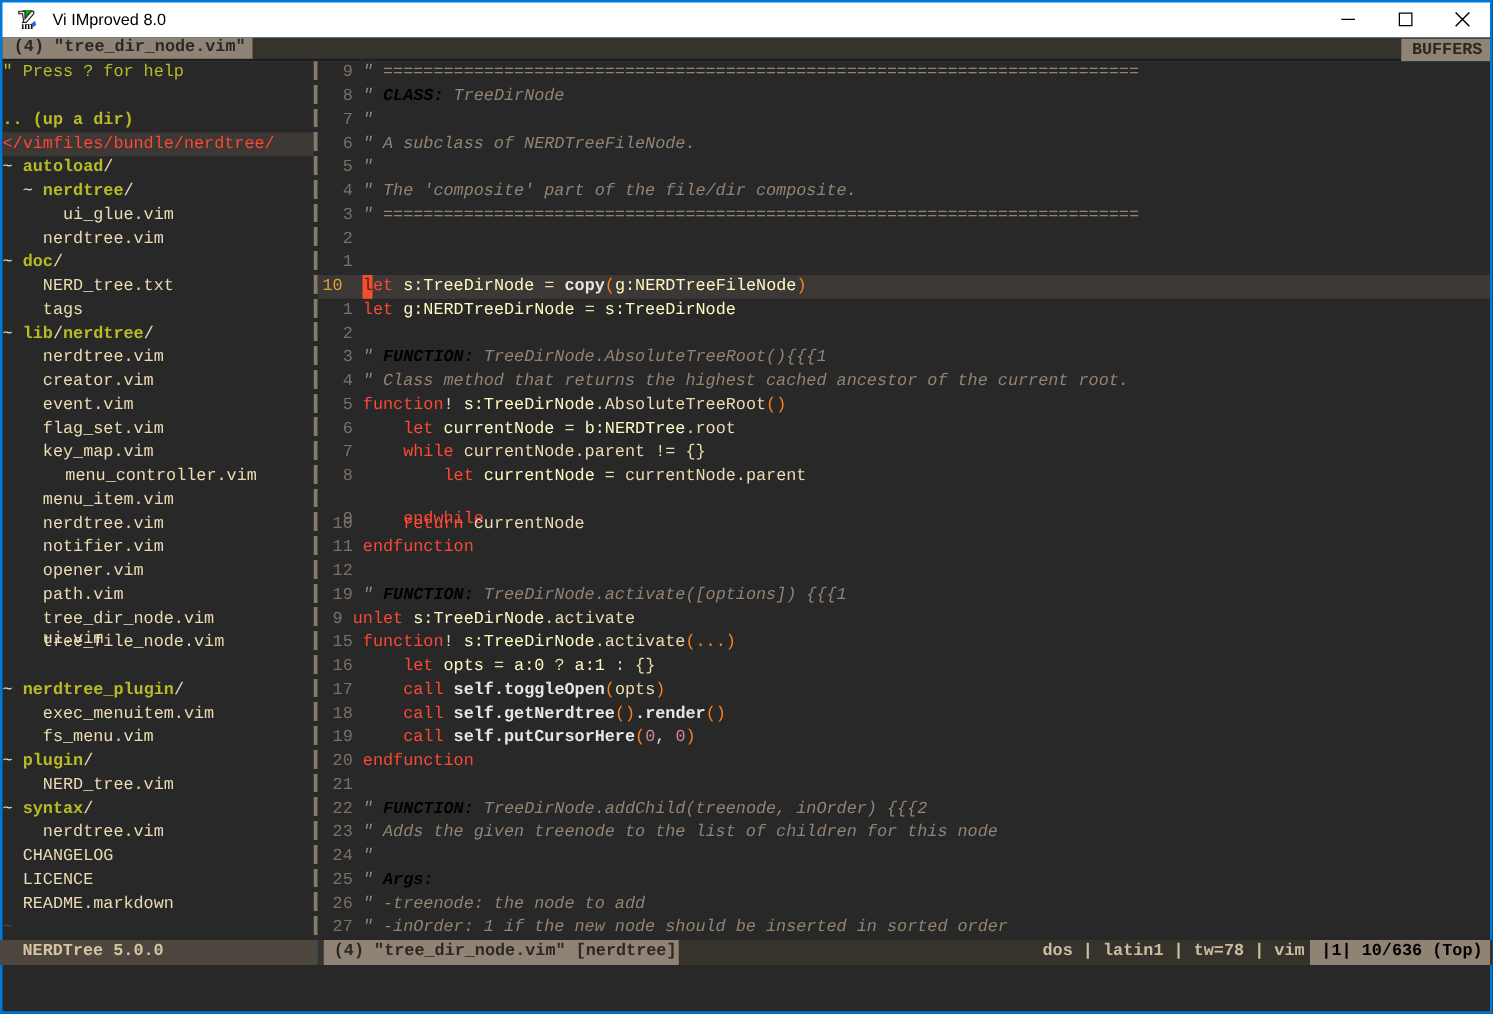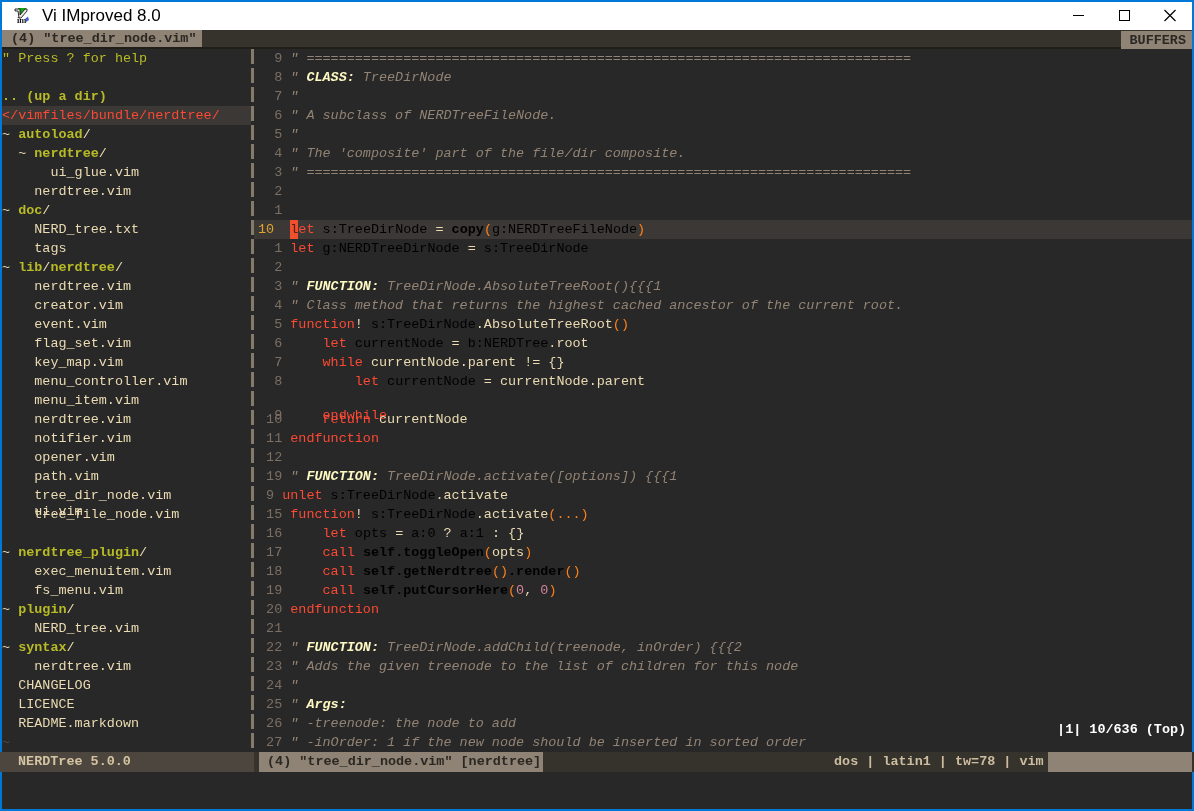--- a/index.html
+++ b/index.html
@@ -1,33 +1,33 @@
 <!DOCTYPE html>
 <html><head><meta charset="utf-8"><style>
 *{margin:0;padding:0;box-sizing:border-box}
 body{width:1194px;height:811px;position:relative;background:#0078d7;overflow:hidden;
      font-family:"Liberation Mono",monospace;}
 .abs{position:absolute}
 .titlebar{left:2px;top:2px;width:1190px;height:28px;background:#ffffff}
-.title{left:42px;top:9px;font-family:"Liberation Sans",sans-serif;font-size:17px;color:#000;line-height:14px}
+.title{left:42px;top:9px;font-family:"Liberation Sans",sans-serif;font-size:13px;color:#000;line-height:14px}
 .tabbar{left:2px;top:30px;width:1190px;height:19px;background:#36322c}
 .tabstrip{left:2px;top:46.5px;width:1119px;height:2.5px;background:#211e1a}
 .tab1{left:2px;top:30px;width:200px;height:16.5px;background:#8e8374}
 .tabbuf{left:1121px;top:31px;width:71px;height:18px;background:#8e8374}
 .tabtx{font-size:13.45px;font-weight:bold;color:#2b2722;line-height:16px}
 .main{left:2px;top:48.5px;width:1190px;height:703.5px;background:#282828}
 .r{position:absolute;white-space:pre;height:19px;line-height:19px;font-size:13.45px}
 .cl1{left:2px;top:106px;width:250px;height:19px;background:#3c3836}
 .cl2{left:254px;top:220px;width:938px;height:19px;background:#3c3836}
 .vsep{left:251px;top:49px;width:2.5px;height:703px;
   background:repeating-linear-gradient(to bottom,#847b6b 0px,#847b6b 15px,#282828 15px,#282828 19px)}
-.g{color:#b8bb26} .gb{color:#b8bb26;font-weight:bold} .gn{color:#000000;font-weight:bold}
-.fg{color:#ebdbb2} .rd{color:#fb4934} .bl{color:#000000} .or{color:#fe8019}
+.g{color:#b8bb26} .gb{color:#b8bb26;font-weight:bold} .gn{color:#e5e5e5;font-weight:bold}
+.fg{color:#ebdbb2} .rd{color:#fb4934} .bl{color:#fef9c3} .or{color:#fe8019}
 .pu{color:#d3869b} .dim{color:#504945}
-.cm{color:#928374;font-style:italic} .cmb{color:#fef9c3;font-style:italic;font-weight:bold}
+.cm{color:#928374;font-style:italic} .cmb{color:#000000;font-style:italic;font-weight:bold}
 .ln{color:#7c6f64} .cln{color:#deA52e}
 .cur{background:#f1502f;color:#501f15;display:inline-block;height:19px;line-height:19px;vertical-align:top}
 .sl-l{left:0px;top:752px;width:254px;height:20px;background:#4c463f}
 .sl-r{left:254px;top:752px;width:940px;height:20px;background:#36322c}
 .sl-c1{left:259px;top:752px;width:284px;height:20px;background:#8e8374}
 .sl-c2{left:1048px;top:752px;width:144px;height:20px;background:#8e8374}
 .sltx{position:absolute;white-space:pre;font-size:13.45px;line-height:20px;height:20px}
 .cmdline{left:2px;top:772px;width:1190px;height:37px;background:#282828}
 .btn{position:absolute;background:#000}
 </style></head><body>
@@ -63,21 +63,21 @@
 <div class="r" style="left:2px;top:182px"><span class="fg">    nerdtree.vim</span></div>
 <div class="r" style="left:2px;top:201px"><span class="fg">~ </span><span class="gb">doc</span><span class="fg">/</span></div>
 <div class="r" style="left:2px;top:220px"><span class="fg">    NERD_tree.txt</span></div>
 <div class="r" style="left:2px;top:239px"><span class="fg">    tags</span></div>
 <div class="r" style="left:2px;top:258px"><span class="fg">~ </span><span class="gb">lib</span><span class="fg">/</span><span class="gb">nerdtree</span><span class="fg">/</span></div>
 <div class="r" style="left:2px;top:277px"><span class="fg">    nerdtree.vim</span></div>
 <div class="r" style="left:2px;top:296px"><span class="fg">    creator.vim</span></div>
 <div class="r" style="left:2px;top:315px"><span class="fg">    event.vim</span></div>
 <div class="r" style="left:2px;top:334px"><span class="fg">    flag_set.vim</span></div>
 <div class="r" style="left:2px;top:353px"><span class="fg">    key_map.vim</span></div>
-<div class="r" style="left:2px;top:372px"><span class="fg">    menu_controller.vim</span></div>
+<div class="r" style="left:20px;top:372px"><span class="fg">    menu_controller.vim</span></div>
 <div class="r" style="left:2px;top:391px"><span class="fg">    menu_item.vim</span></div>
 <div class="r" style="left:2px;top:410px"><span class="fg">    nerdtree.vim</span></div>
 <div class="r" style="left:2px;top:429px"><span class="fg">    notifier.vim</span></div>
 <div class="r" style="left:2px;top:448px"><span class="fg">    opener.vim</span></div>
 <div class="r" style="left:2px;top:467px"><span class="fg">    path.vim</span></div>
 <div class="r" style="left:2px;top:486px"><span class="fg">    tree_dir_node.vim</span></div>
 <div class="r" style="left:2px;top:505px"><span class="fg">    tree_file_node.vim</span></div>
 <div class="r" style="left:2px;top:502px"><span class="fg">    ui.vim</span></div>
 <div class="r" style="left:2px;top:543px"><span class="fg">~ </span><span class="gb">nerdtree_plugin</span><span class="fg">/</span></div>
 <div class="r" style="left:2px;top:562px"><span class="fg">    exec_menuitem.vim</span></div>
@@ -127,13 +127,13 @@
 <div class="r" style="left:258px;top:695px"><span class="ln"> 25 </span><span class="cm">" </span><span class="cmb">Args:</span></div>
 <div class="r" style="left:258px;top:714px"><span class="ln"> 26 </span><span class="cm">" -treenode: the node to add</span></div>
 <div class="r" style="left:258px;top:733px"><span class="ln"> 27 </span><span class="cm">" -inOrder: 1 if the new node should be inserted in sorted order</span></div>
 <div class="abs sl-l"></div>
 <div class="abs sl-r"></div>
 <div class="abs sl-c1"></div>
 <div class="abs sl-c2"></div>
 <div class="sltx" style="left:18px;top:752px;color:#d5c4a1;font-weight:bold">NERDTree 5.0.0</div>
 <div class="sltx" style="left:267px;top:752px;color:#2b2722;font-weight:bold">(4) "tree_dir_node.vim" [nerdtree]</div>
 <div class="sltx" style="left:834px;top:752px;color:#ccbda0;font-weight:bold">dos | latin1 | tw=78 | vim</div>
-<div class="sltx" style="left:1049px;top:720px;color:#ffffff;font-weight:bold"> |1| 10/636 (Top)</div>
+<div class="sltx" style="left:1049px;top:752px;color:#000000;font-weight:bold"> |1| 10/636 (Top)</div>
 <div class="abs cmdline"></div>
 </body></html>

